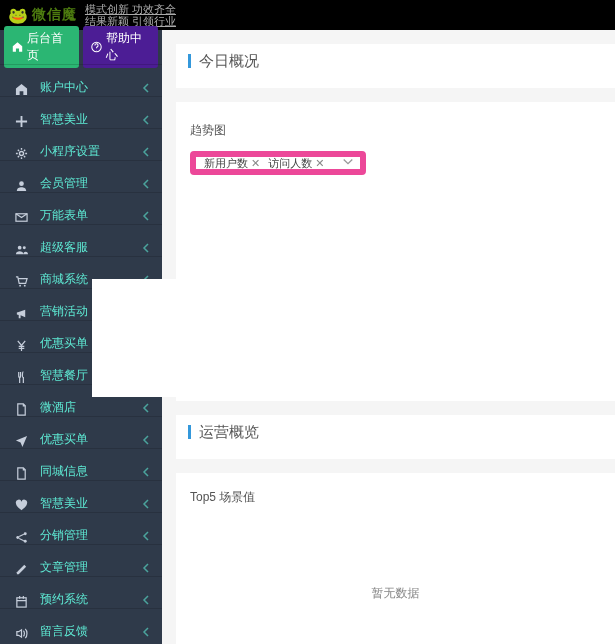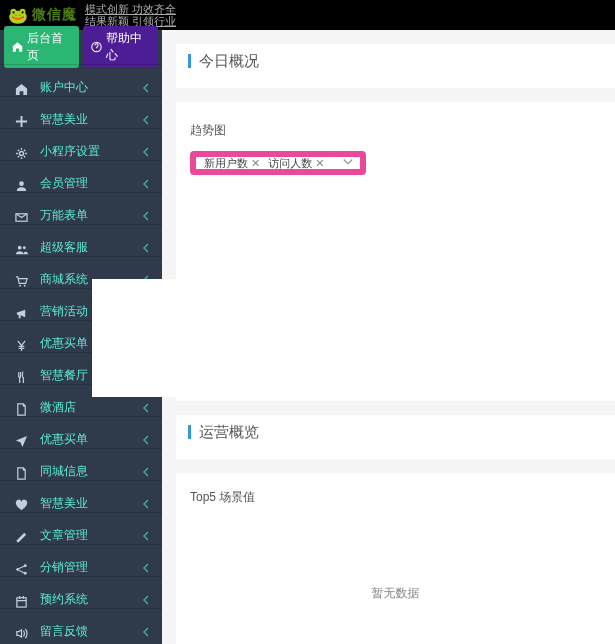--- a/index.html
+++ b/index.html
@@ -421,35 +421,35 @@
             </svg>
           </span>
           <span class="nav-label">智慧美业</span>
           <span class="nav-chevron"><svg viewBox="0 0 8 10">
               <use href="#i-chev" transform="scale(-1,1) translate(-8,0)"></use>
             </svg></span>
         </div>
         <div class="nav-item">
           <span class="nav-icon">
             <svg viewBox="0 0 14 14">
+              <use href="#i-share"></use>
+            </svg>
+          </span>
+          <span class="nav-label">分销管理</span>
+          <span class="nav-chevron"><svg viewBox="0 0 8 10">
+              <use href="#i-chev" transform="scale(-1,1) translate(-8,0)"></use>
+            </svg></span>
+        </div>
+        <div class="nav-item">
+          <span class="nav-icon">
+            <svg viewBox="0 0 14 14">
               <use href="#i-pencil"></use>
             </svg>
           </span>
           <span class="nav-label">文章管理</span>
-          <span class="nav-chevron"><svg viewBox="0 0 8 10">
-              <use href="#i-chev" transform="scale(-1,1) translate(-8,0)"></use>
-            </svg></span>
-        </div>
-        <div class="nav-item">
-          <span class="nav-icon">
-            <svg viewBox="0 0 14 14">
-              <use href="#i-share"></use>
-            </svg>
-          </span>
-          <span class="nav-label">分销管理</span>
           <span class="nav-chevron"><svg viewBox="0 0 8 10">
               <use href="#i-chev" transform="scale(-1,1) translate(-8,0)"></use>
             </svg></span>
         </div>
         <div class="nav-item">
           <span class="nav-icon">
             <svg viewBox="0 0 14 14">
               <use href="#i-calendar"></use>
             </svg>
           </span>

